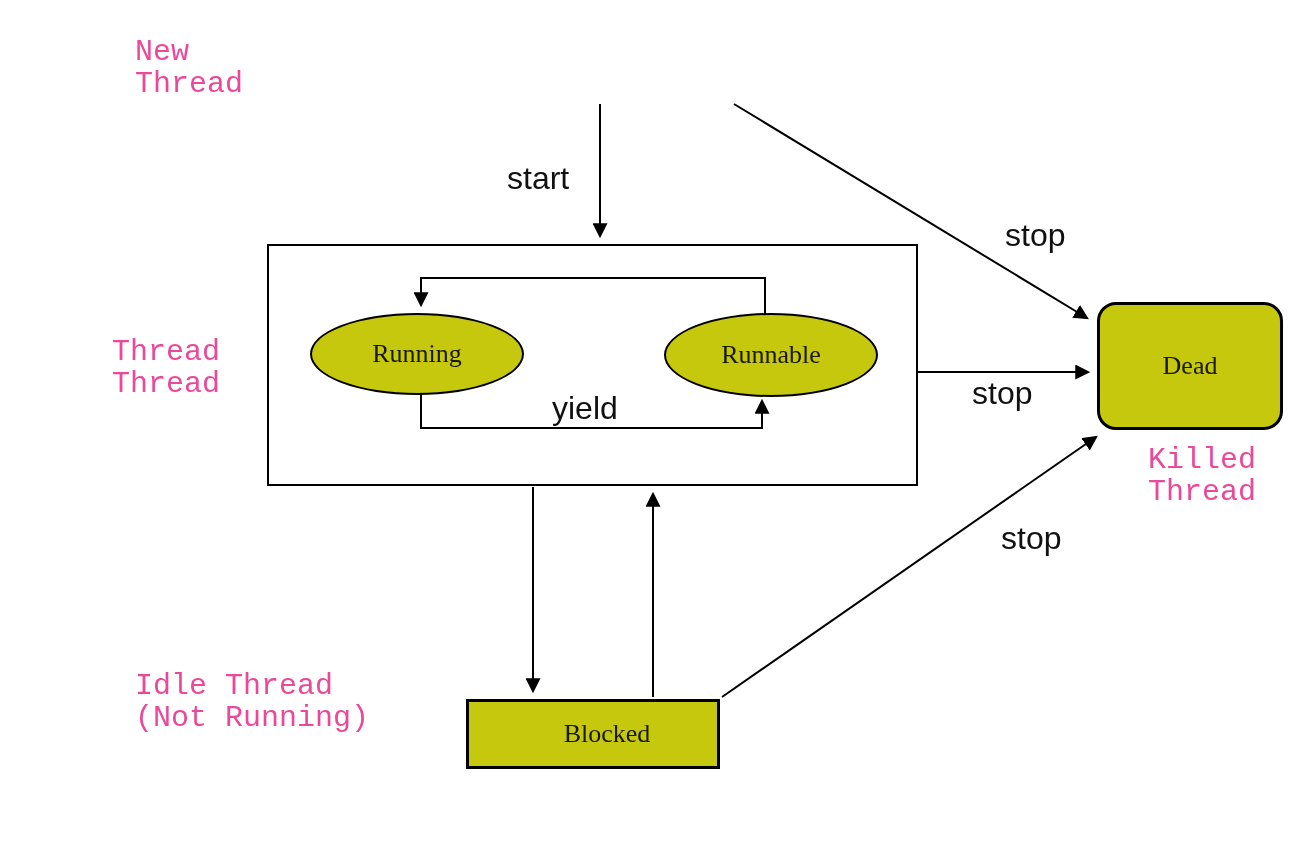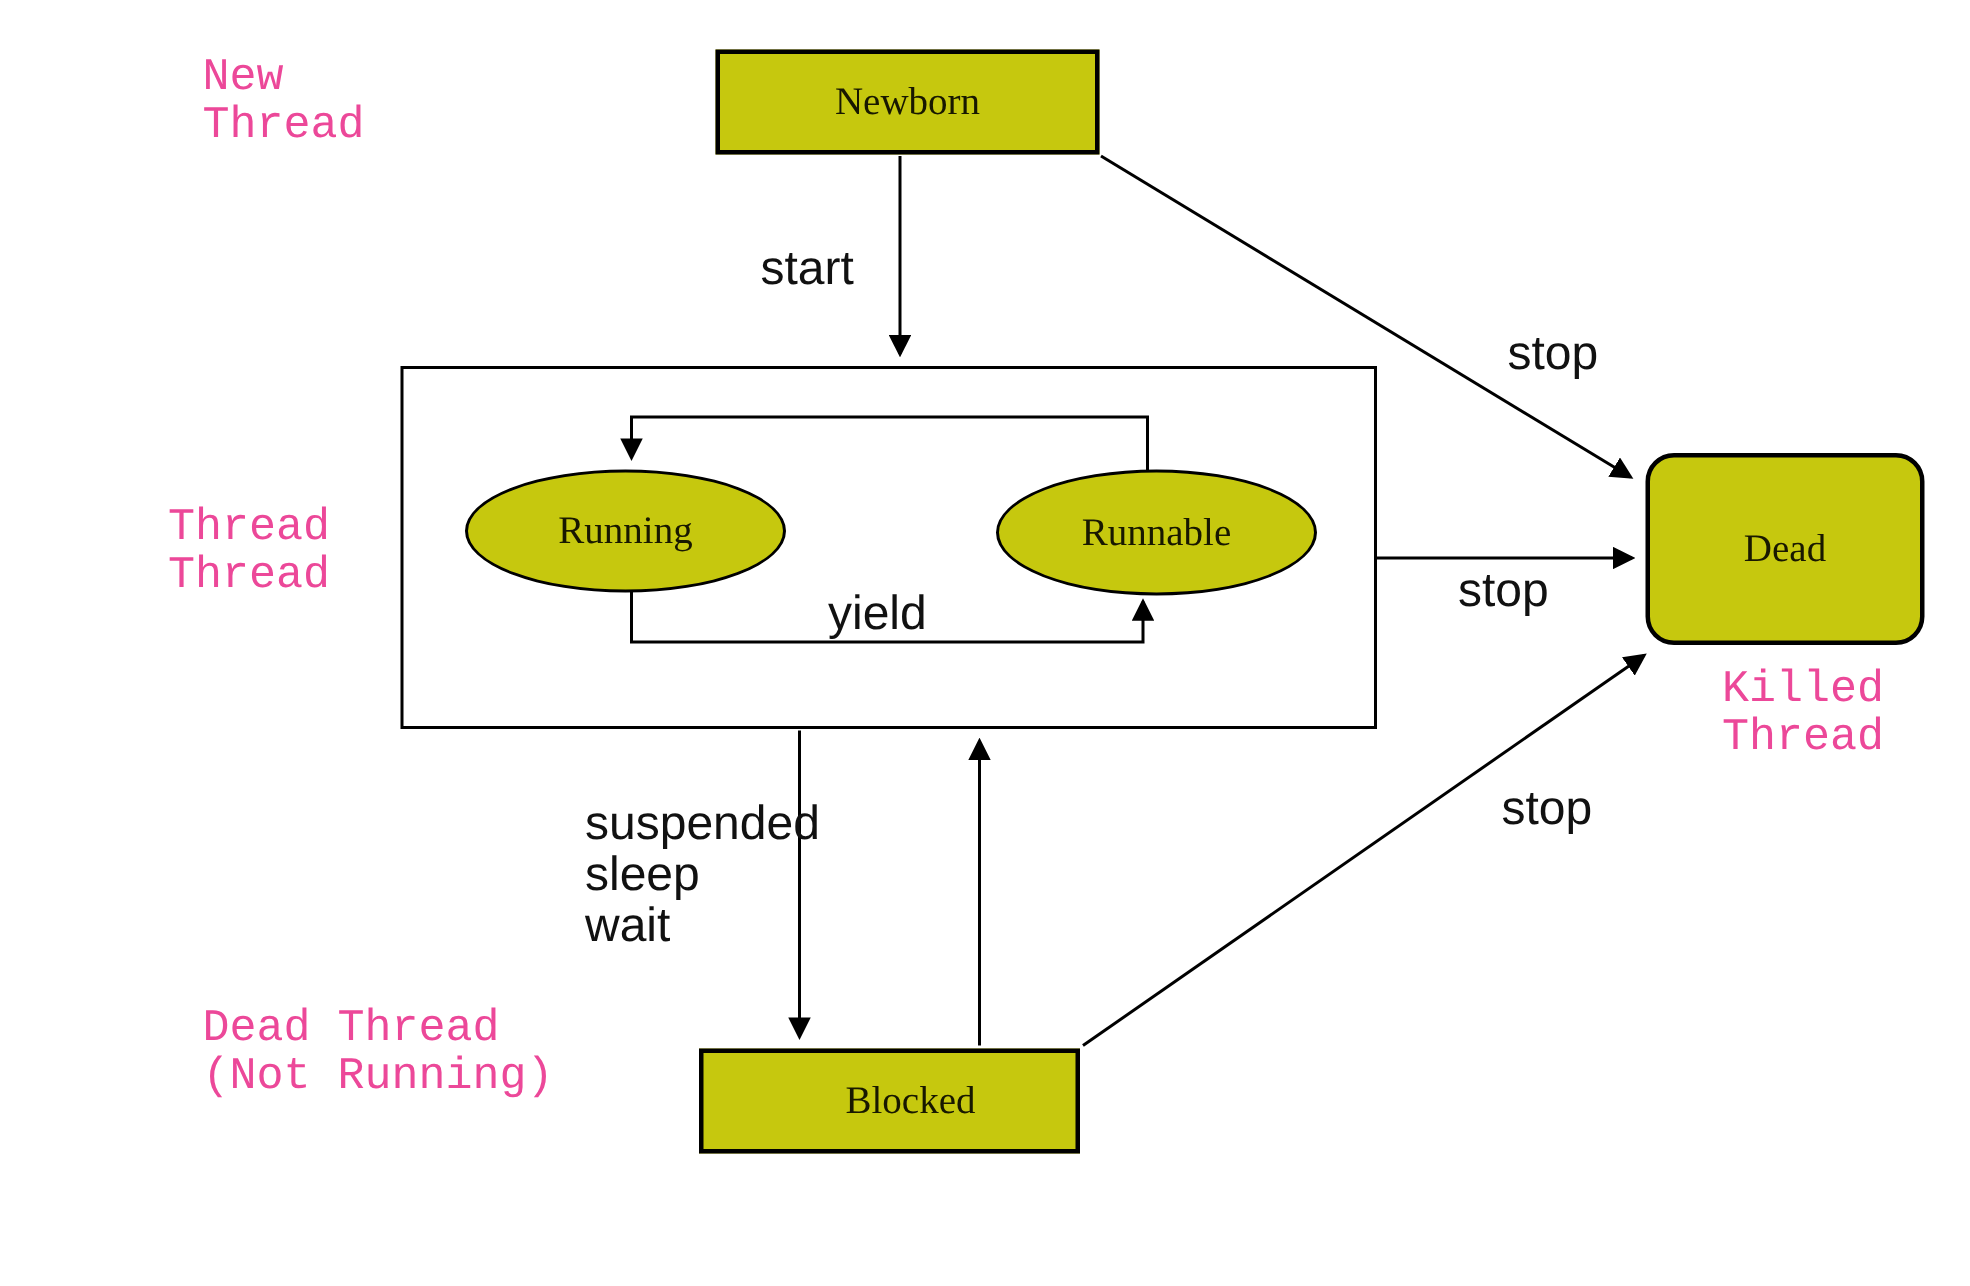--- a/index.html
+++ b/index.html
@@ -109,23 +109,20 @@
 
     <path d="M533,487 L533,691" marker-end="url(#arrow)"></path>
 
     <path d="M653,697 L653,494" marker-end="url(#arrow)"></path>
 
     <path d="M765,315 L765,278 L421,278 L421,305" marker-end="url(#arrow)"></path>
 
     <path d="M421,394 L421,428 L762,428 L762,401" marker-end="url(#arrow)"></path>
   </svg>
 
-  <div class="state-box" style="left:477px; top:33px; width:256px; height:70px;">
-    <span>Newborn</span>
-  </div>
 
   <div class="state-ellipse" style="left:664px; top:313px; width:214px; height:84px;">
     <span>Runnable</span>
   </div>
 
   <div class="state-ellipse" style="left:310px; top:313px; width:214px; height:82px;">
     <span>Running</span>
   </div>
 
   <div class="state-box" style="left:1097px; top:302px; width:186px; height:128px;border-radius:19px;">
@@ -140,21 +137,21 @@
     <div>New</div>
     <div>Thread</div>
   </div>
 
   <div class="side-label" style="left:112px; top:336px;">
     <div>Thread</div>
     <div>Thread</div>
   </div>
 
   <div class="side-label" style="left:135px; top:670px;">
-    <div>Dead Thread</div>
+    <div>Idle Thread</div>
     <div>(Not Running)</div>
   </div>
 
   <div class="side-label" style="left:1148px; top:444px;">
     <div>Killed</div>
     <div>Thread</div>
   </div>
 
   <div class="edge-label" style="left:507px; top:161px;">
     <span>start</span>
@@ -169,20 +166,15 @@
   </div>
 
   <div class="edge-label" style="left:972px; top:376px;">
     <span>stop</span>
   </div>
 
   <div class="edge-label" style="left:1001px; top:521px;">
     <span>stop</span>
   </div>
 
-  <div class="edge-label" style="left:390px; top:531px;">
-    <div>suspended</div>
-    <div>sleep</div>
-    <div>wait</div>
-  </div>
 
 
 </div>
 
 </body></html>

